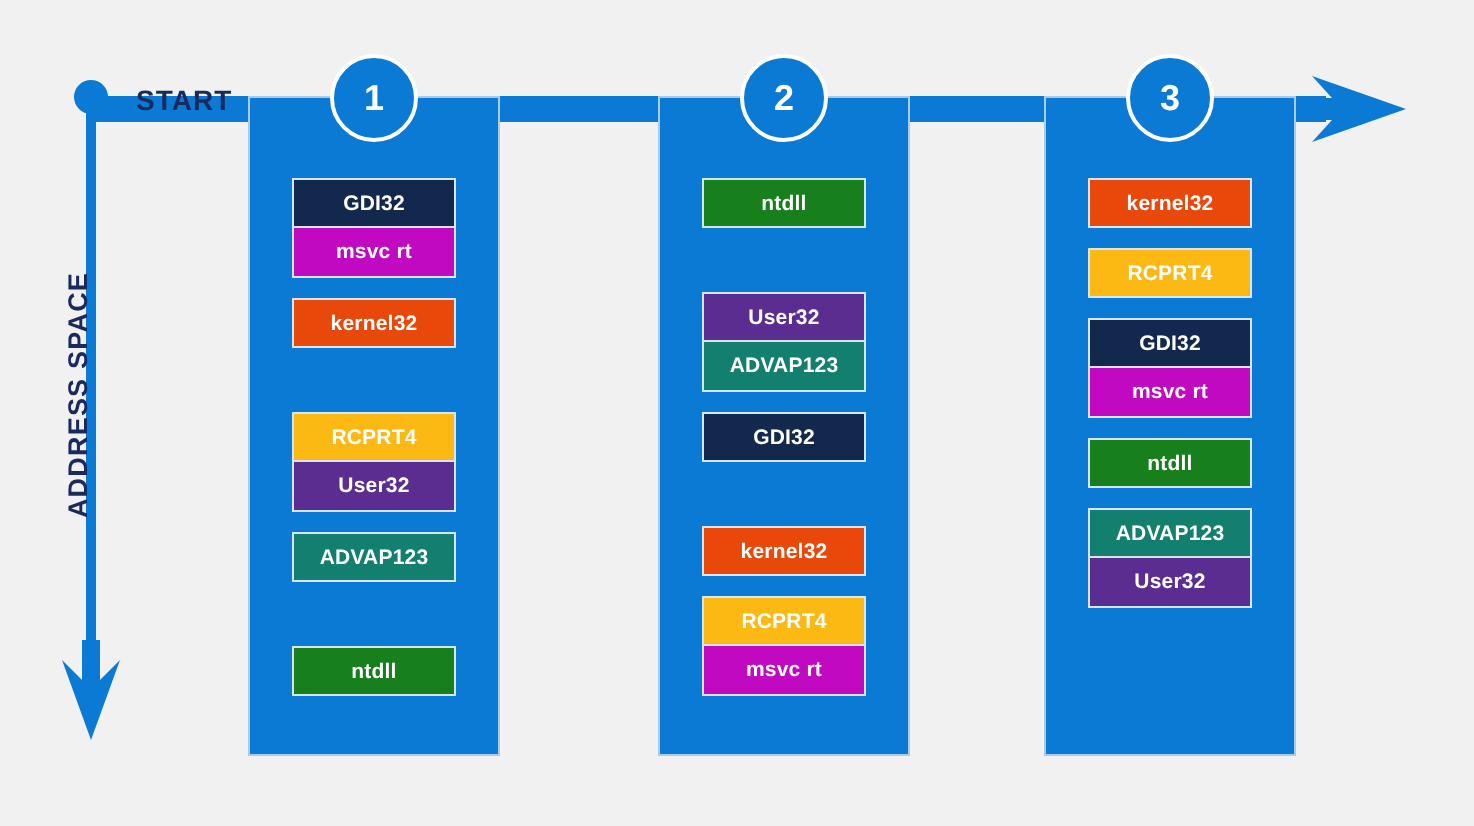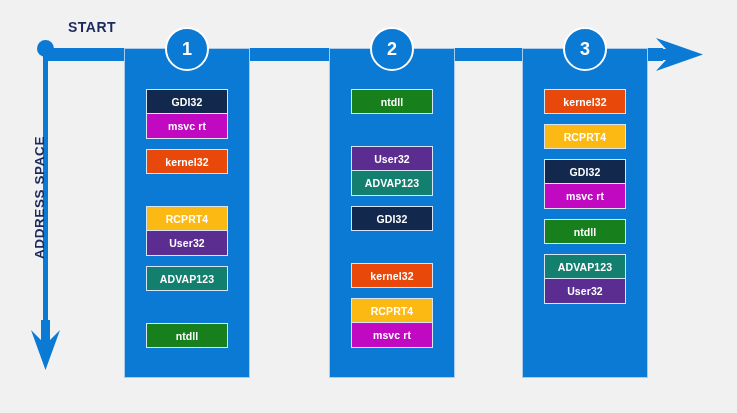--- a/index.html
+++ b/index.html
@@ -48,21 +48,21 @@
   #timeline-bar {
     position: absolute; left: 43px; top: 48px;
     width: 620px; height: 13px;
     background: #0b7ad4;
   }
   #timeline-arrow-right {
     position: absolute; left: 650px; top: 36px;
     width: 55px; height: 37px;
   }
   #start-label {
-    position: absolute; left: 68px; top: 19px;
+    position: absolute; left: 68px; top: 42px;
     font-size: 14px; font-weight: bold;
     letter-spacing: 0.5px;
     color: #1b2a5e;
   }
 
   
   .column {
     position: absolute;
     top: 48px;
     width: 126px;

